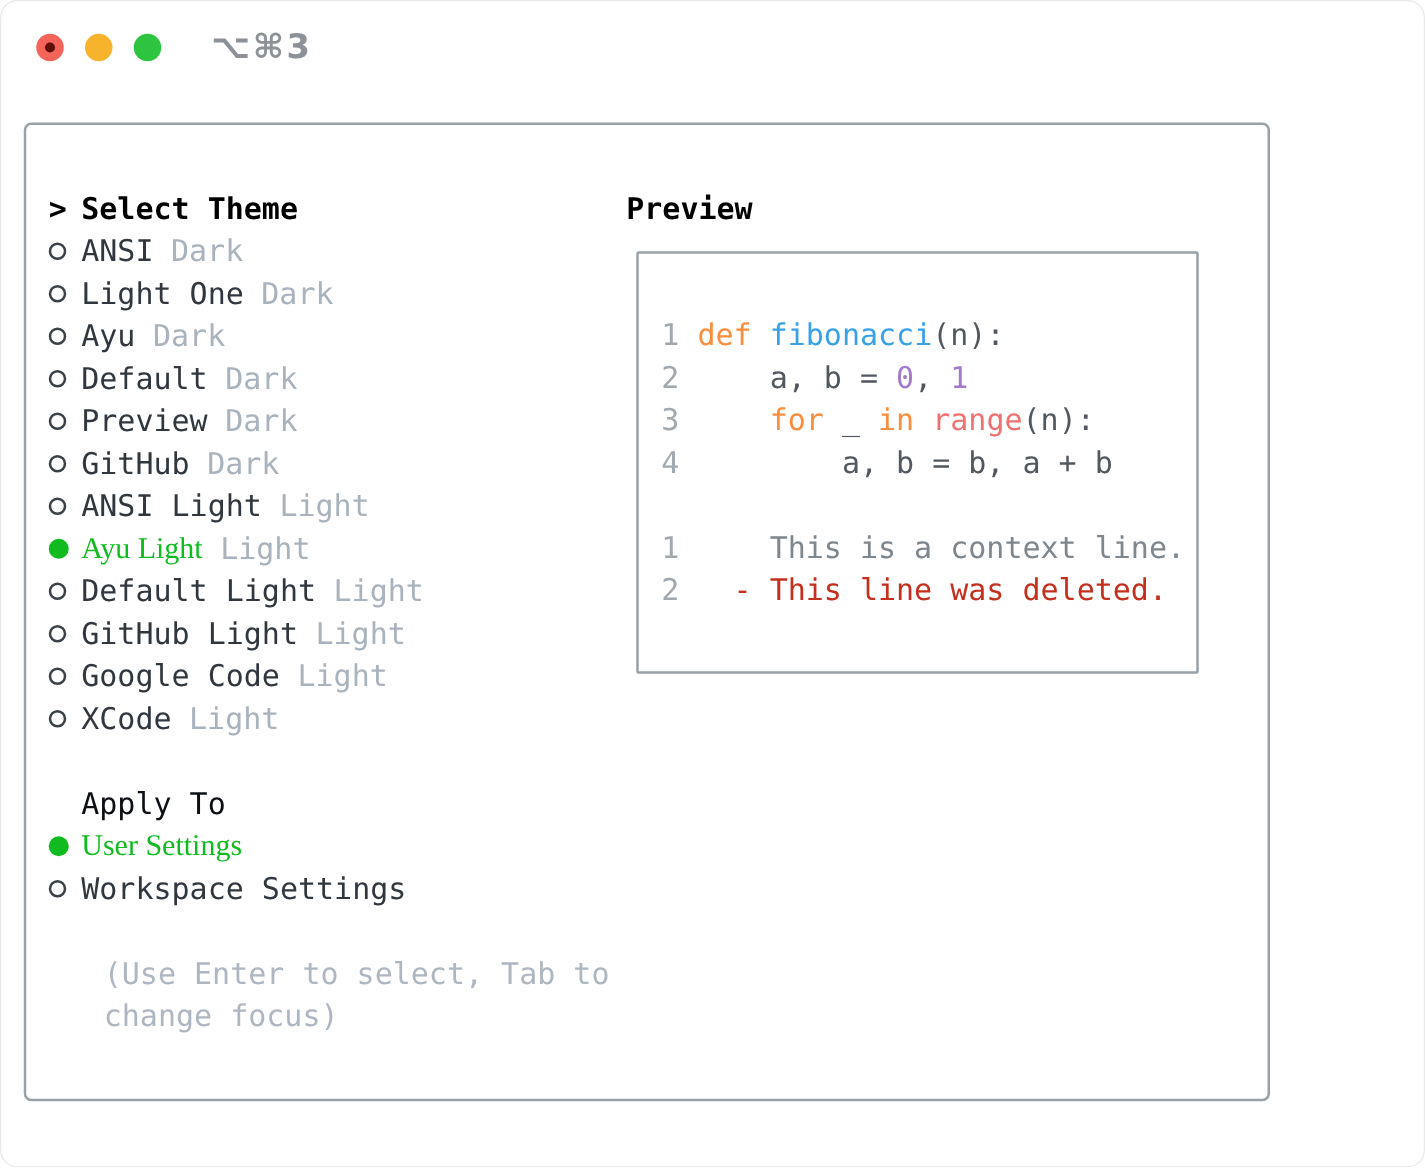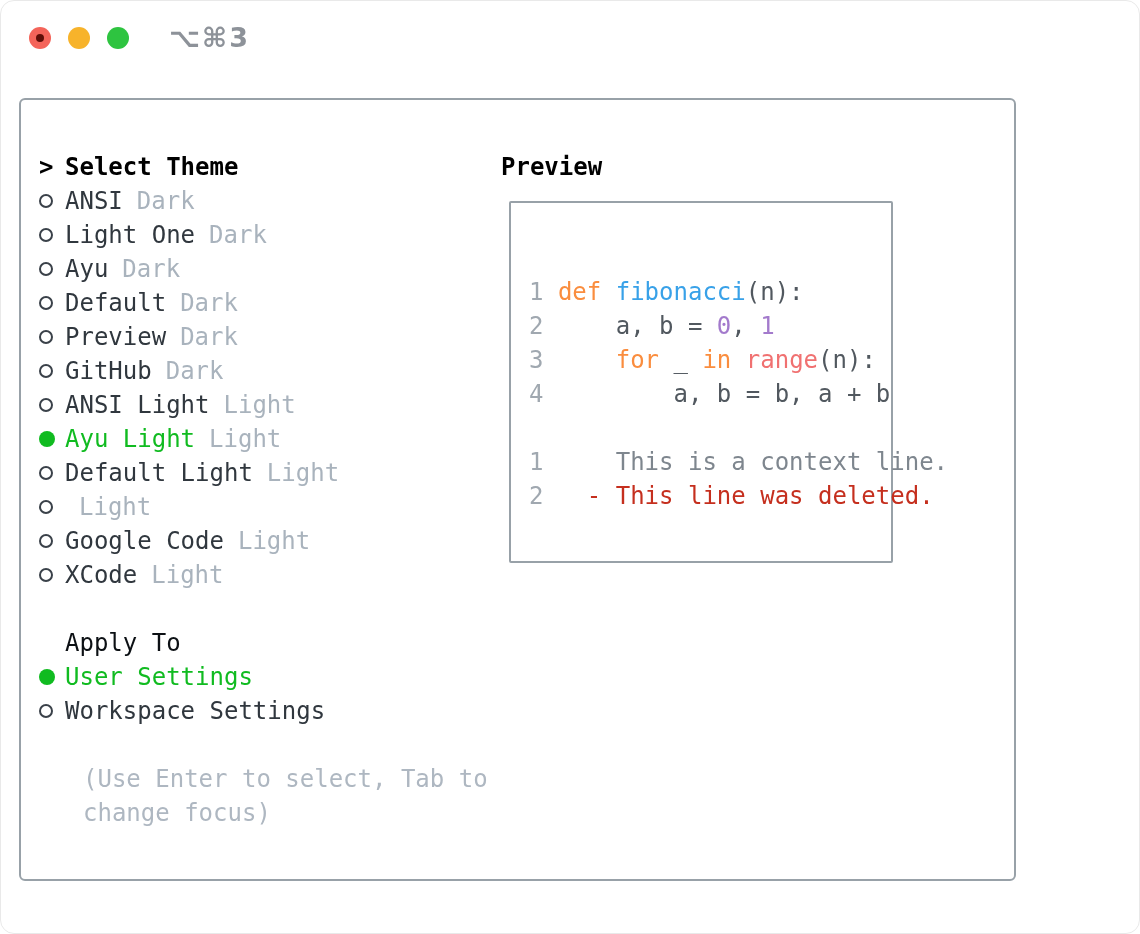--- a/index.html
+++ b/index.html
@@ -21,28 +21,28 @@
          border:2px solid var(--panel-border);border-radius:6px;display:flex;
          padding:50px 0 0 18px;background:#fff;}
   .left-col{width:462px;flex:none;}
   .right-col{flex:1;}
   .row{height:34px;display:flex;align-items:center;font-size:24px;line-height:34px;white-space:pre;}
   .slot{width:26px;flex:none;display:flex;align-items:center;}
   .hdr{font-weight:bold;color:var(--heading);}
   .ring{width:14px;height:14px;box-sizing:border-box;border:2.5px solid var(--ring-color);border-radius:50%;}
   .dot{width:16px;height:16px;border-radius:50%;background:var(--accent-green);}
   .name{color:var(--item-fg);}
-  .name.sel{color:var(--accent-green);}
+  .name.sel{color:var(--accent-green);font-family:Liberation Serif, serif;}
   .variant{color:var(--variant-gray);margin-left:14px;}
   .apply-section{margin-top:34px;}
   .apply-hdr{color:var(--apply-fg);}
   .hint{margin-top:34px;width:450px;font-size:24px;line-height:34px;color:var(--hint-gray);margin-left:44px;}
   
-  .pbox{margin:17px 0 0 8px;width:384px;box-sizing:border-box;border:2px solid var(--panel-border);
-        border-radius:2px;padding:72px 0 48px 18px;background:#fff;}
+  .pbox{margin:17px 0 0 8px;width:450px;box-sizing:border-box;border:2px solid var(--panel-border);
+        border-radius:2px;padding:48px 0 48px 18px;background:#fff;}
   .code-line{height:34px;line-height:34px;font-size:24px;white-space:pre;color:var(--code-fg);}
   .ln{color:var(--line-number);}
   .seg-fg{color:var(--code-fg);}
   .seg-keyword{color:var(--keyword-orange);}
   .seg-function{color:var(--function-blue);}
   .seg-number{color:var(--number-purple);}
   .seg-call{color:var(--call-coral);}
   .seg-context{color:var(--context-gray);}
   .seg-deleted{color:var(--deleted-red);}
   .seg-added{color:var(--added-green);}
@@ -71,21 +71,21 @@
       <div id="theme-list">
           <div class="row"><span class="slot"><span class="ring"></span></span><span class="name">ANSI</span><span class="variant">Dark</span></div>
           <div class="row"><span class="slot"><span class="ring"></span></span><span class="name">Light One</span><span class="variant">Dark</span></div>
           <div class="row"><span class="slot"><span class="ring"></span></span><span class="name">Ayu</span><span class="variant">Dark</span></div>
           <div class="row"><span class="slot"><span class="ring"></span></span><span class="name">Default</span><span class="variant">Dark</span></div>
           <div class="row"><span class="slot"><span class="ring"></span></span><span class="name">Preview</span><span class="variant">Dark</span></div>
           <div class="row"><span class="slot"><span class="ring"></span></span><span class="name">GitHub</span><span class="variant">Dark</span></div>
           <div class="row"><span class="slot"><span class="ring"></span></span><span class="name">ANSI Light</span><span class="variant">Light</span></div>
           <div class="row"><span class="slot"><span class="dot"></span></span><span class="name sel">Ayu Light</span><span class="variant">Light</span></div>
           <div class="row"><span class="slot"><span class="ring"></span></span><span class="name">Default Light</span><span class="variant">Light</span></div>
-          <div class="row"><span class="slot"><span class="ring"></span></span><span class="variant">Light</span></div>
+          <div class="row"><span class="slot"><span class="ring"></span></span><span class="name">GitHub Light</span><span class="variant">Light</span></div>
           <div class="row"><span class="slot"><span class="ring"></span></span><span class="name">Google Code</span><span class="variant">Light</span></div>
           <div class="row"><span class="slot"><span class="ring"></span></span><span class="name">XCode</span><span class="variant">Light</span></div>
         </div>
 
       <div class="apply-section">
         <div class="row">
           <span class="slot"></span>
           <span class="apply-hdr">Apply To</span>
         </div>
         <div id="apply-list">

